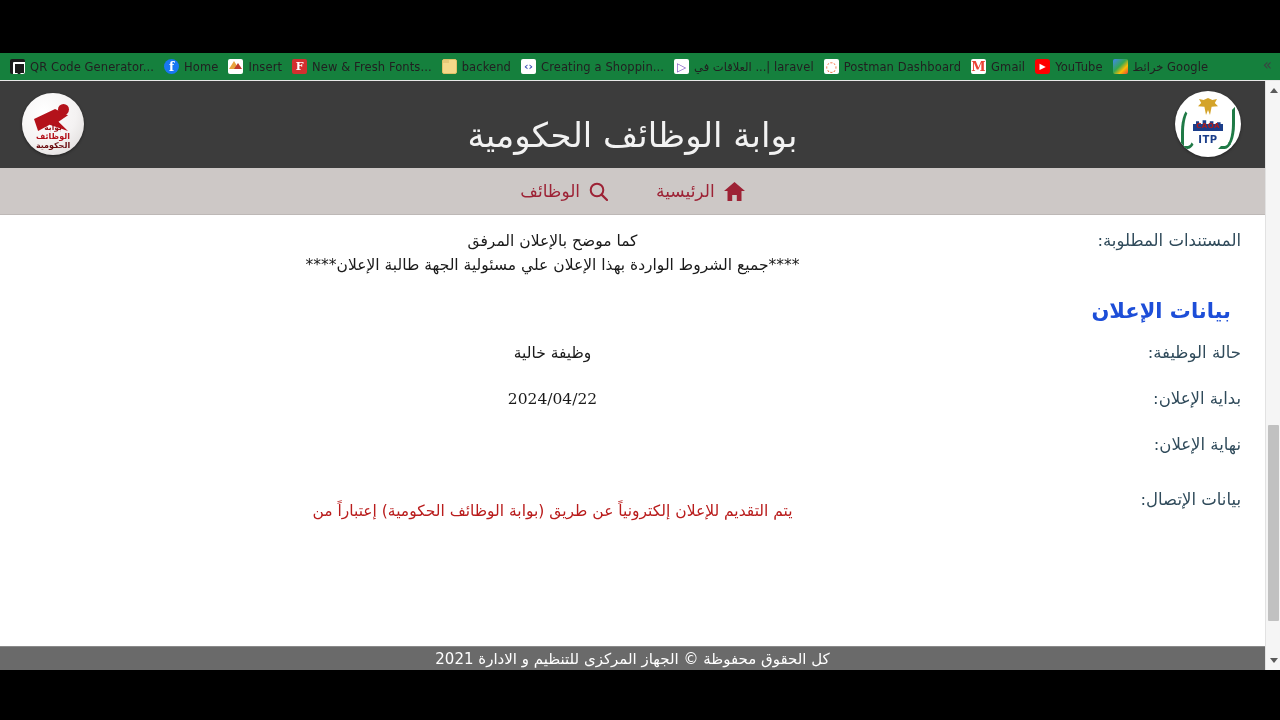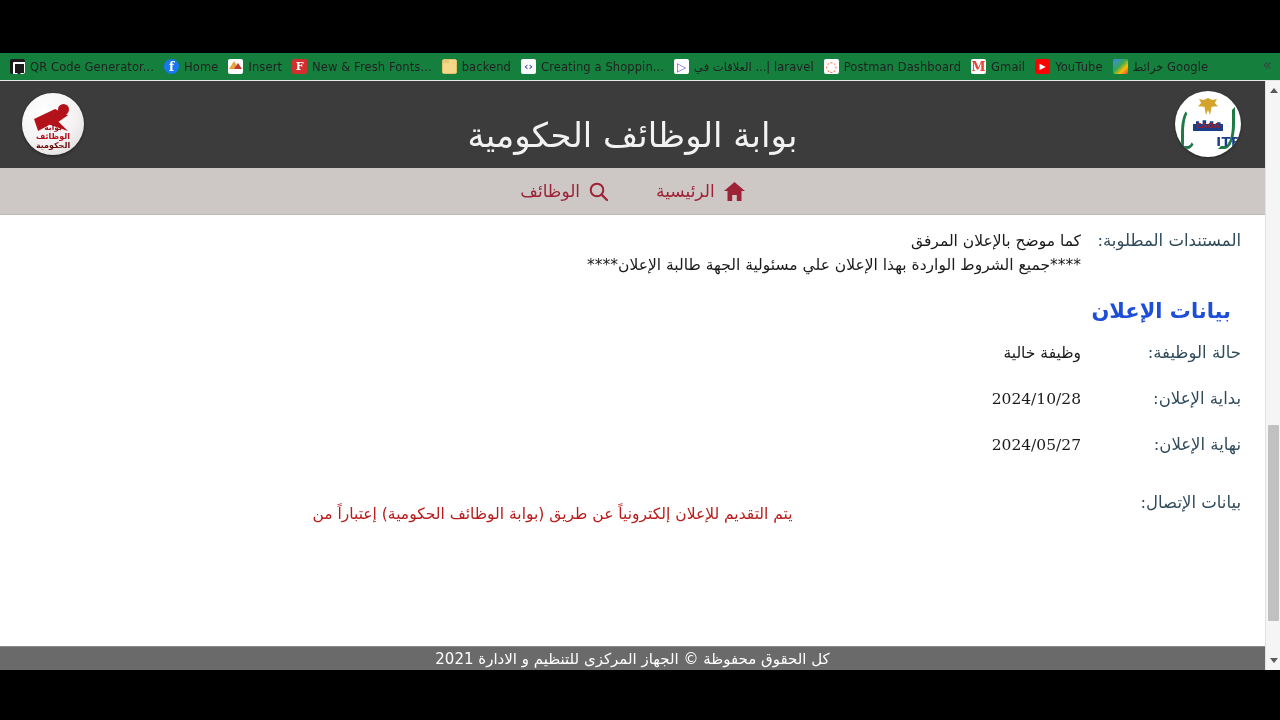--- a/index.html
+++ b/index.html
@@ -220,21 +220,21 @@
     background:#1b3e8a;
     clip-path: polygon(0 100%,0 42%,10% 42%,10% 18%,20% 18%,20% 42%,32% 42%,32% 10%,44% 10%,44% 42%,56% 42%,56% 18%,68% 18%,68% 42%,80% 42%,80% 28%,92% 28%,92% 42%,100% 42%,100% 100%);
   }
   .logo-caoa .caoa-txt {
     position:absolute; left:0; right:0; top:31px;
     text-align:center; font-size:7px; font-weight:bold;
     color:#b01b1b; letter-spacing:.5px;
   }
   .logo-caoa .itp-txt {
     position:absolute; left:0; right:0; top:43px;
-    font-size:13px; font-weight:bold;
+    text-align:center; font-size:10px; font-weight:bold;
     color:#1b3e8a; letter-spacing:.5px;
   }
 
   
   .site-nav {
     height: 47px;
     background: #cdc8c6;
     display: flex;
     align-items: center;
     justify-content: center;
@@ -269,21 +269,21 @@
     width: 160px;
     flex: none;
     text-align: right;
     color: #2f4a5a;
     font-size: 16.5px;
     padding-top: 2px;
     font-family: "DejaVu Sans", "Liberation Sans", sans-serif;
   }
   .val {
     flex: 1;
-    text-align: right;
+    text-align: center;
     color: #1a1a1a;
     font-size: 15.5px;
     line-height: 24px;
     font-family: "DejaVu Sans", "Liberation Sans", sans-serif;
   }
   .val .line2 { display:block; }
 
   .section-heading {
     text-align: right;
     color: #1d4ed8;
@@ -476,26 +476,25 @@
 
       <div class="section-heading">بيانات الإعلان</div>
 
       <div class="row spaced">
         <div class="lbl">حالة الوظيفة:</div>
         <div class="val">وظيفة خالية</div>
       </div>
 
       <div class="row spaced">
         <div class="lbl">بداية الإعلان:</div>
-        <div class="val num">2024/10/28</div>
+        <div class="val num">2024/04/22</div>
       </div>
 
       <div class="row spaced-lg">
         <div class="lbl">نهاية الإعلان:</div>
-        <div class="val num">2024/05/27</div>
       </div>
 
       <div class="row">
         <div class="lbl">بيانات الإتصال:</div>
         <div class="contact-val">
           <div>يتم التقديم للإعلان إلكترونياً عن طريق (بوابة الوظائف الحكومية) إعتباراً من</div>
         </div>
       </div>
 
     </div>

